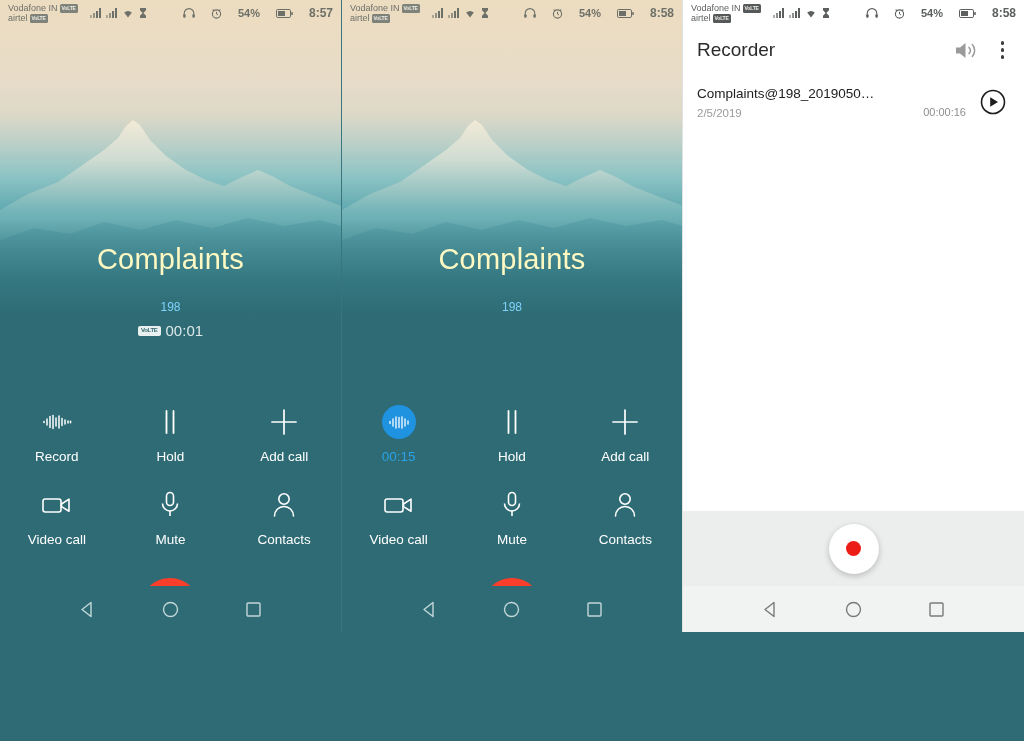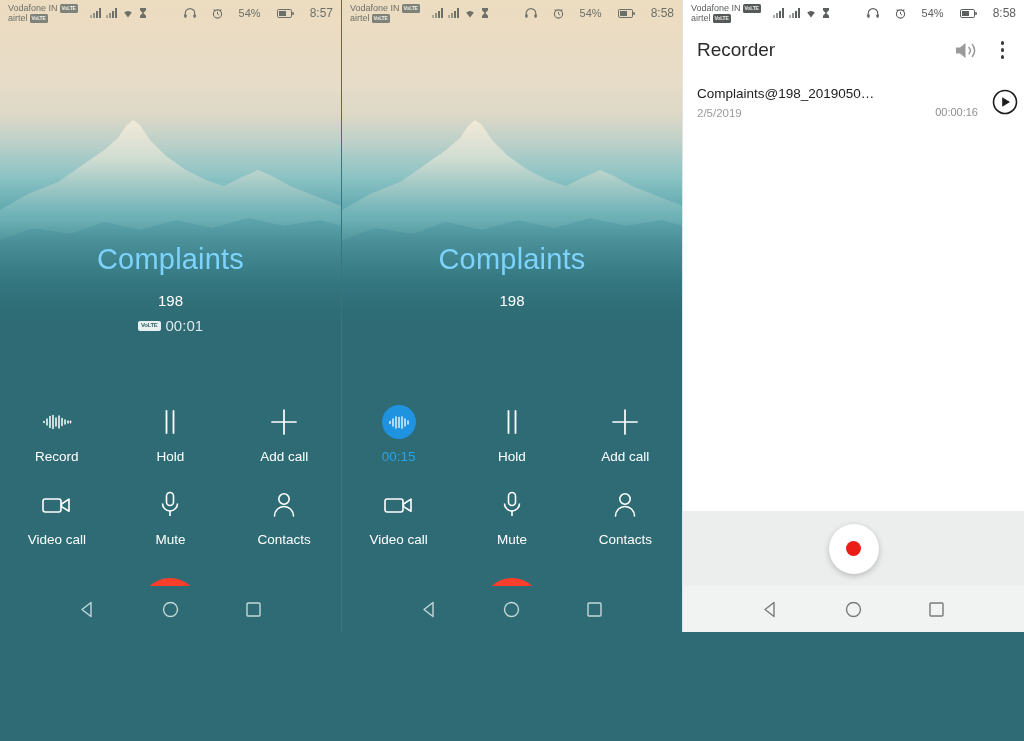--- a/index.html
+++ b/index.html
@@ -40,29 +40,29 @@
   .sb-left { display:flex; align-items:center; gap:5px; flex:1; }
   .carriers { display:flex; flex-direction:column; line-height:10px; }
   .carrier-row { display:flex; align-items:center; gap:2px; }
   .volte-chip {
     display:inline-block; background:#7f8278; color:#efefe8;
     font-size:5px; line-height:7px; padding:1px 2px; border-radius:1.5px;
     letter-spacing:-0.2px; font-weight:bold;
   }
   .panel.recorder .volte-chip { background:#56595a; }
   .sb-icons { display:flex; align-items:center; gap:5px; margin-left:7px; }
-  .sb-right { display:flex; align-items:center; gap:16px; font-size:11px; }
+  .sb-right { display:flex; align-items:center; gap:16px; font-size:11px;font-weight:bold; }
   .sb-right .pct { font-size:11px; }
   .sb-right .clock { font-size:12px; }
   svg { display:block; }
 
   
   .call-info { position:absolute; left:0; right:0; top:243px; text-align:center; z-index:4; }
-  .contact-name { font-size:29px; color:#7dd3fc; font-weight:400; letter-spacing:0.2px; }
-  .contact-number { font-size:15px; color:#ffffff; margin-top:16px; }
+  .contact-name { font-size:29px; color:#fef9c3; font-weight:400; letter-spacing:0.2px; }
+  .contact-number { font-size:12px; color:#7dd3fc; margin-top:24px; }
   .call-timer {
     margin-top:8px; display:flex; align-items:center; justify-content:center; gap:5px;
     font-size:15px; color:#dbe8e9;
   }
   .volte-badge {
     background:#e9f0f0; color:#33666d; font-size:6px; font-weight:bold;
     padding:1.5px 3px; border-radius:2px; line-height:7px; letter-spacing:-0.3px;
   }
 
   
@@ -109,21 +109,21 @@
   .rec-header {
     position:absolute; left:0; right:0; top:26px; height:48px;
     display:flex; align-items:center; padding:0 14px; background:#fff;
   }
   .rec-title { font-size:19px; color:#2b2b2b; font-weight:normal; flex:1; }
   .rec-header-actions { display:flex; align-items:center; gap:16px; }
   .dots-menu { display:flex; flex-direction:column; gap:3.5px; padding:4px 6px; cursor:pointer; }
   .dots-menu i { width:3.5px; height:3.5px; border-radius:50%; background:#3b3b3b; display:block; }
 
   .rec-list { position:absolute; left:0; right:0; top:74px; bottom:121px; background:#fff; }
-  .rec-item { display:flex; align-items:center; padding:10px 6px 12px 14px; cursor:pointer; }
+  .rec-item { display:flex; align-items:center; padding:10px 18px 12px 14px; cursor:pointer; }
   .rec-item-main { flex:1; min-width:0; }
   .rec-item-title {
     font-size:13.5px; color:#212121; white-space:nowrap; overflow:hidden; text-overflow:clip;
   }
   .rec-item-date { font-size:11.5px; color:#9a9a9a; margin-top:5px; }
   .rec-item-dur { font-size:11px; color:#8e8e8e; margin:0 14px 0 8px; align-self:flex-end; padding-bottom:1px; }
   .play-btn { width:26px; height:26px; cursor:pointer; flex:none; }
 
   .rec-footer {
     position:absolute; left:0; right:0; bottom:46px; height:75px;

